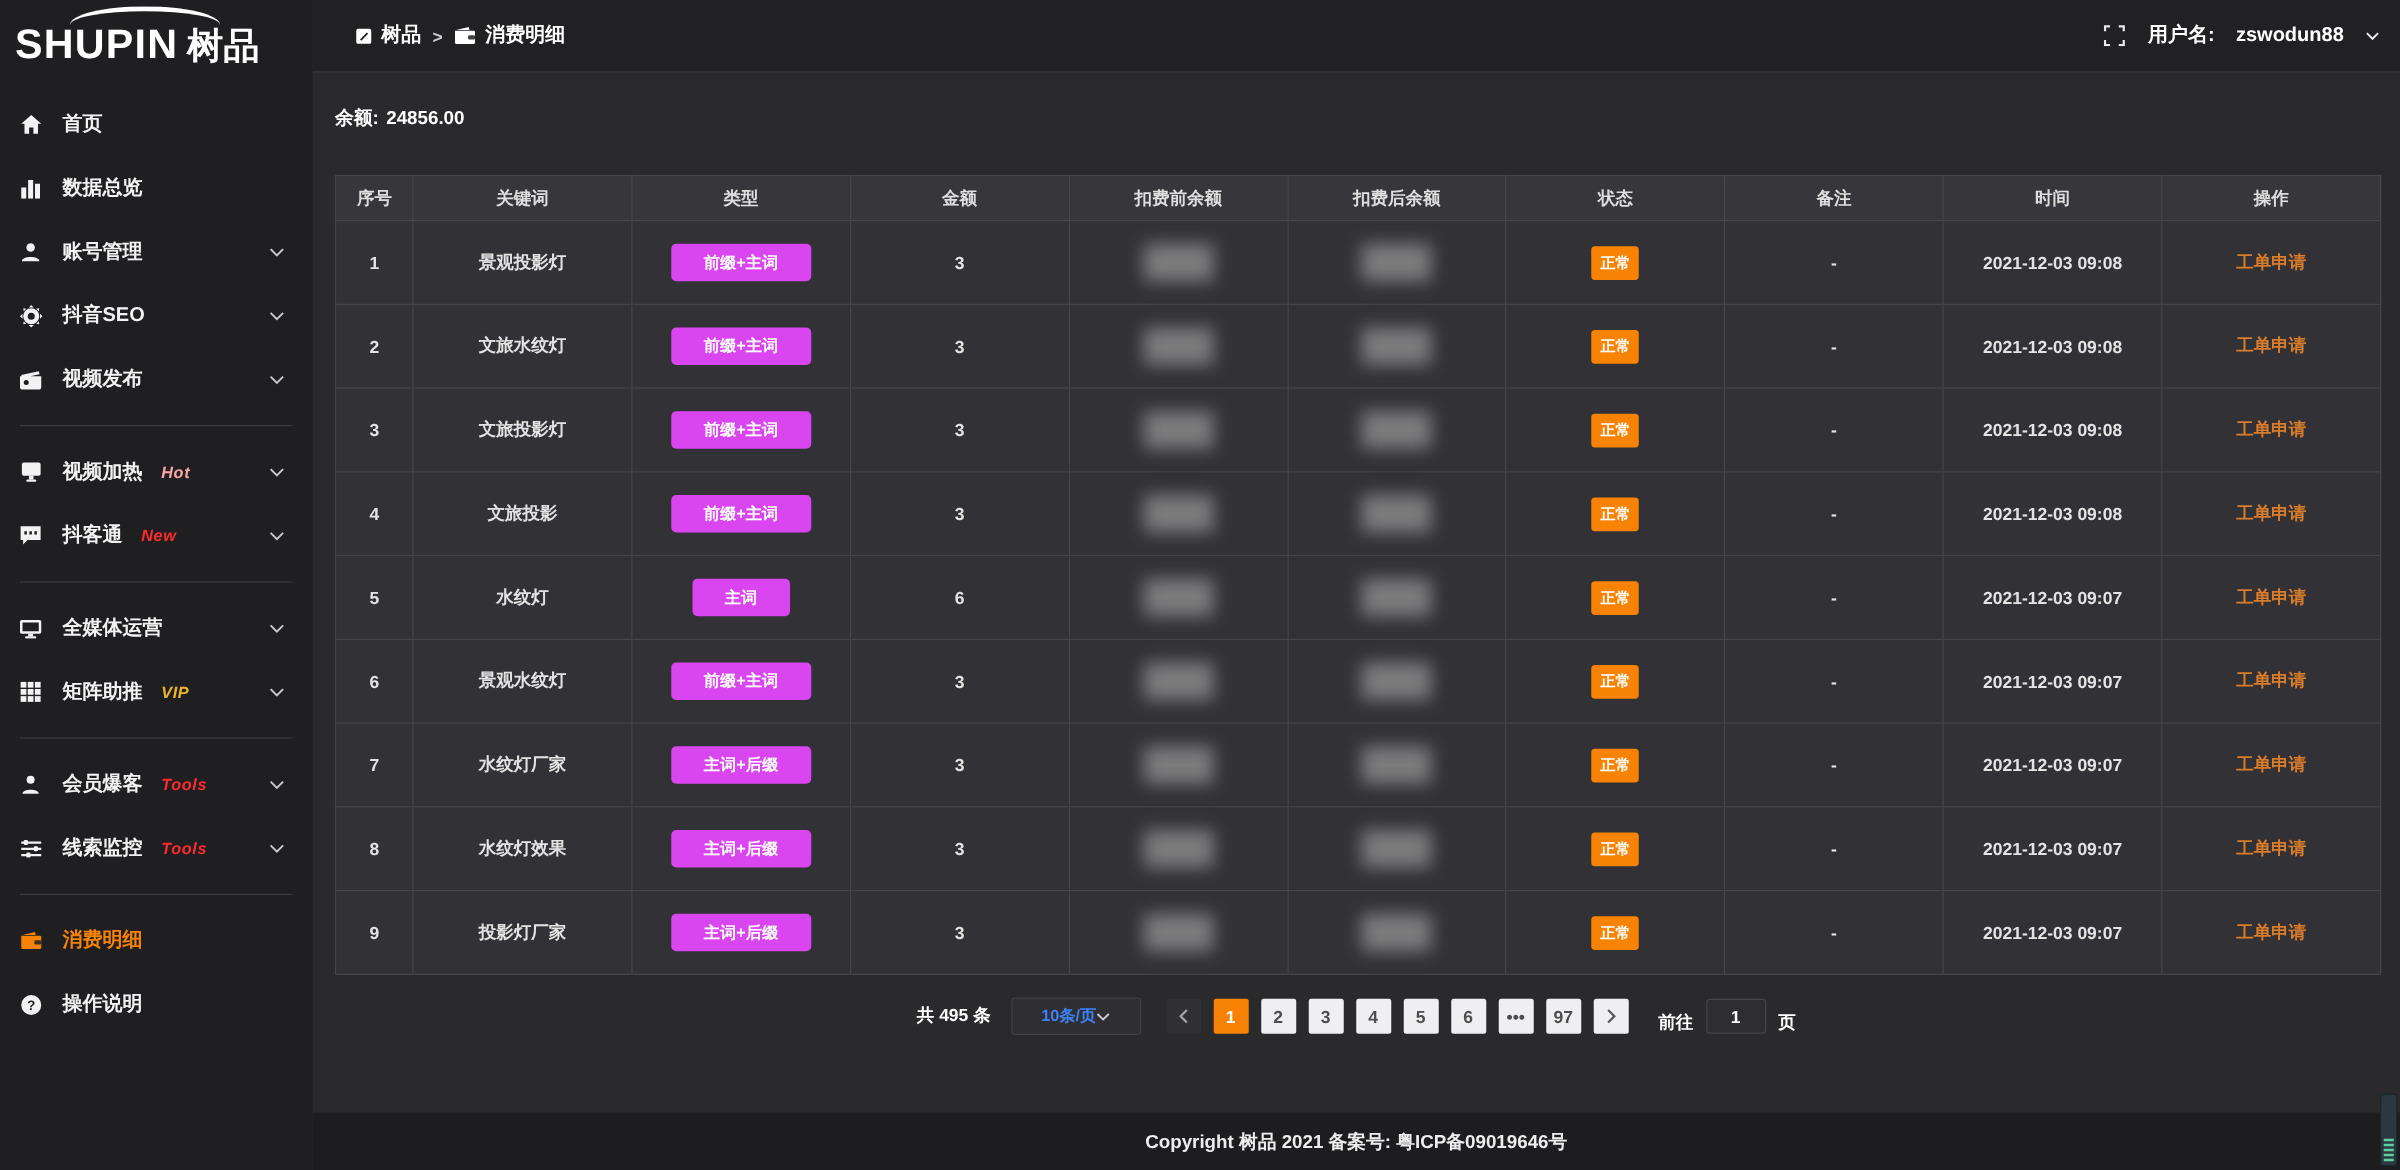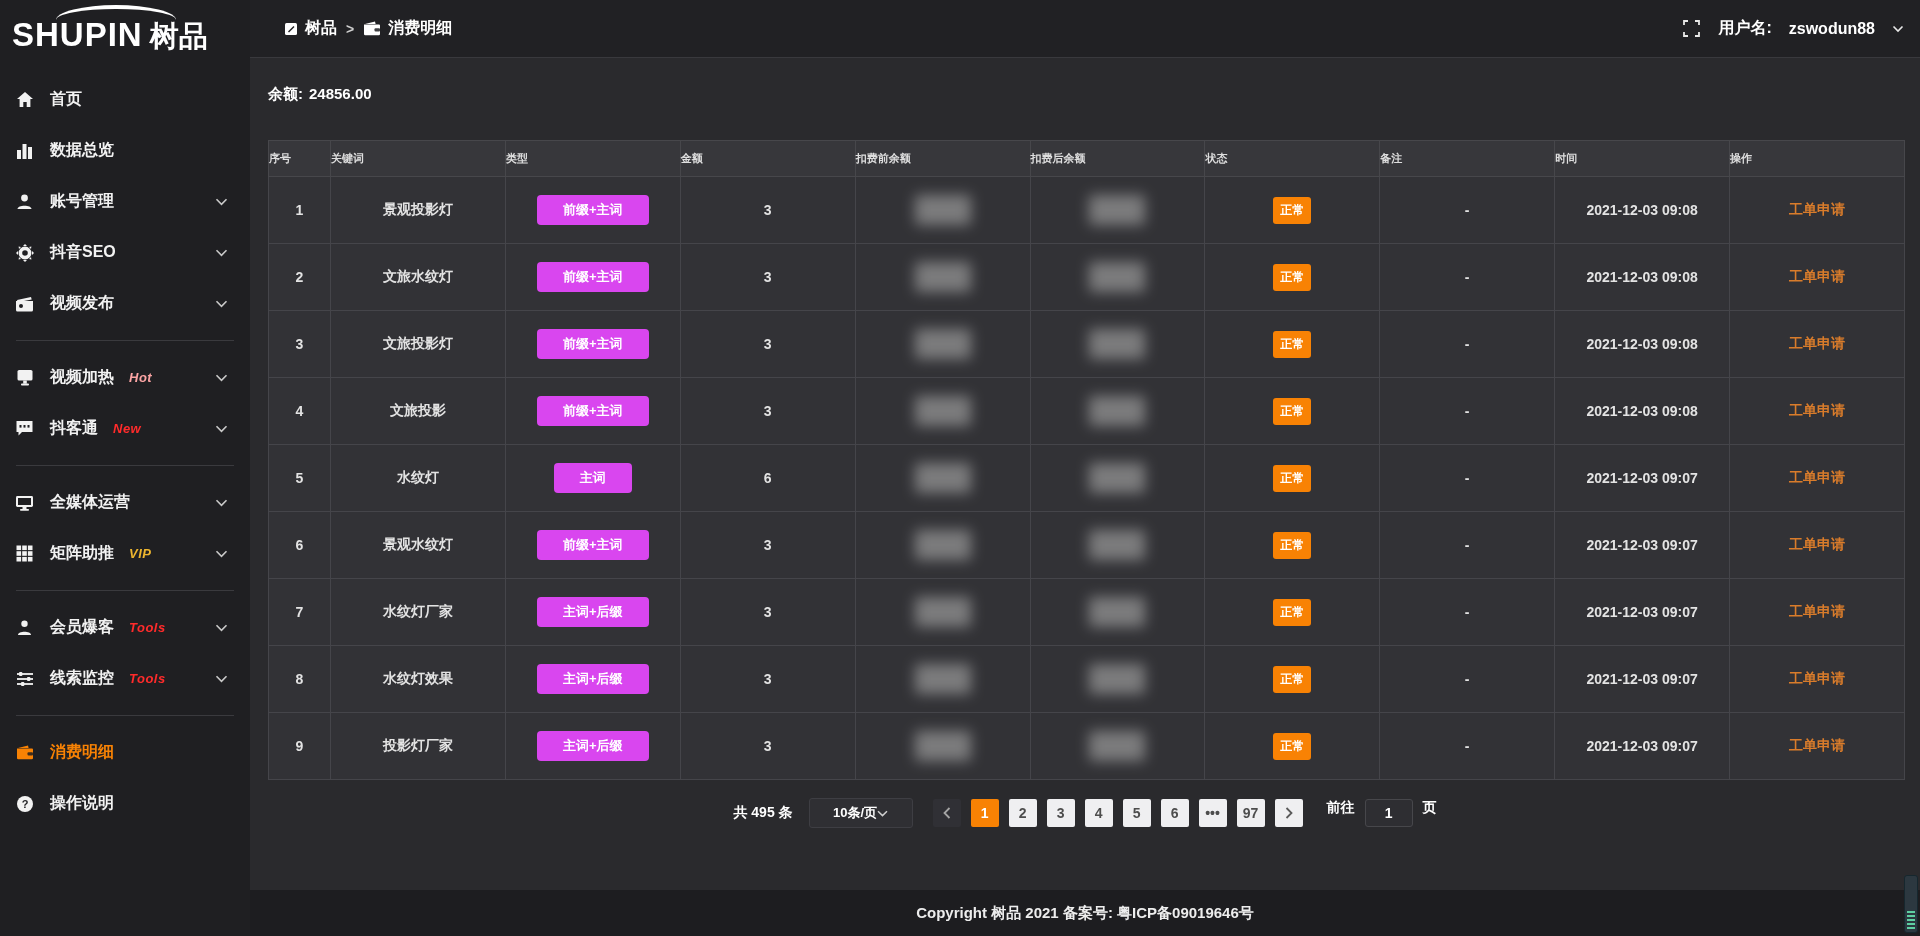--- a/index.html
+++ b/index.html
@@ -49,22 +49,22 @@
   .topbar-right { margin-left:auto; margin-right:16px; display:flex; align-items:center; gap:18px; color:#fff; font-size:16px; font-weight:700; }
   .fs-icon { display:flex; cursor:pointer; }
   .user-box { display:flex; align-items:center; gap:17px; cursor:pointer; }
   
   .content { position:absolute; left:250px; top:59px; right:0; bottom:0; background:#2a2a2d; }
   .balance { margin:26px 0 0 18px; color:#fff; font-size:15px; font-weight:800; }
   .balance b { margin-left:6px; }
   .table-wrap { margin:36px 15px 0 18px; }
   table { width:100%; border-collapse:collapse; table-layout:fixed; }
   th {
-    background:#37373b; height:36px; font-size:11px; font-weight:700;
-    color:#dedede; border:1px solid #47474b; text-align:left;
+    background:#37373b; height:36px; font-size:14px; font-weight:700;
+    color:#dedede; border:1px solid #47474b; text-align:center;
   }
   td {
     background:#323236; height:67px; text-align:center;
     color:#e3e3e3; font-size:14px; font-weight:700;
     border:1px solid #45454a;
   }
   .badge-type {
     display:inline-block; background:#d946ef; color:#fff;
     font-size:13px; font-weight:700; padding:6px 26px; border-radius:4px;
   }
@@ -79,31 +79,31 @@
   .action-link { color:#d97c2b; cursor:pointer;font-family:Liberation Serif, serif; }
   
   .pagination {
     margin-top:18px; display:flex; align-items:center; justify-content:center;
     gap:10px; color:#fff; font-size:14px; font-weight:700;
   }
   .pg-total { margin-right:6px; }
   .pg-select {
     width:104px; height:30px; background:#2f2f33; border:1px solid #3e3e43; border-radius:3px;
     display:flex; align-items:center; justify-content:center; 
-    color:#ffffff; font-size:13px; cursor:pointer; margin-right:10px;
+    color:#3b82f6; font-size:13px; cursor:pointer; margin-right:10px;
   }
   .pg-btn {
     min-width:28px; height:28px; padding:0 5px; border-radius:2px;
     background:#efeff1; color:#4d4d4d; cursor:pointer;
     display:flex; align-items:center; justify-content:center; font-size:14px; font-weight:700;
   }
   .pg-btn.prev { background:#303035; color:#9b9b9b; }
   .pg-btn.next { background:#efeff1; }
   .pg-btn.active { background:#f88204; color:#fff; cursor:default; }
-  .pg-goto { margin-left:14px; display:flex; align-items:flex-start; gap:10px; }
+  .pg-goto { margin-left:14px; display:flex; align-items:flex-end; gap:10px; }
   .goto-input {
     width:48px; height:28px; background:#2e2e32; border:1px solid #47474b; border-radius:3px;
     color:#fff; text-align:center; font-size:14px; font-weight:700; font-family:"Liberation Sans",sans-serif;
   }
   
   .footer {
     position:absolute; left:0; right:0; bottom:0; height:46px;
     background:#1d1d20; display:flex; align-items:center; justify-content:center;
     color:#ededed; font-size:15px; font-weight:700;
   }

